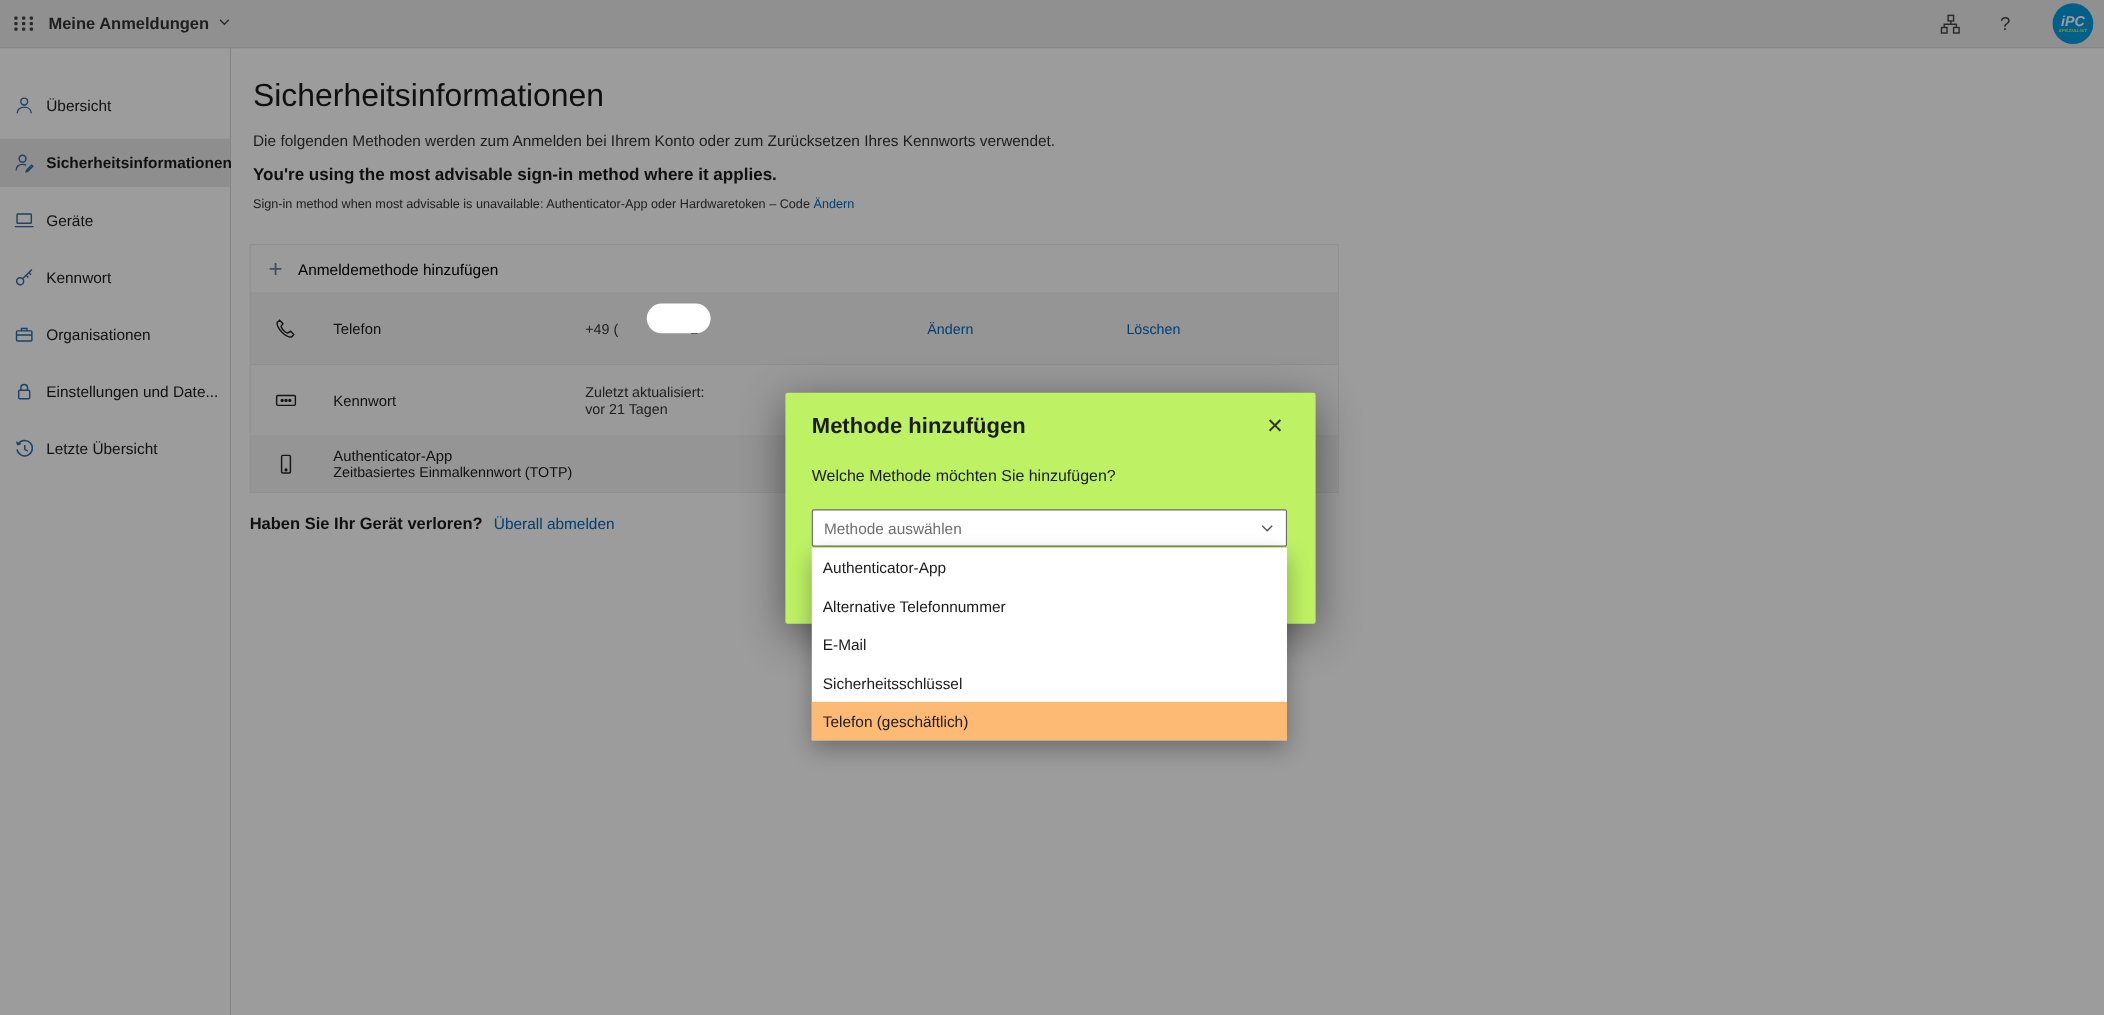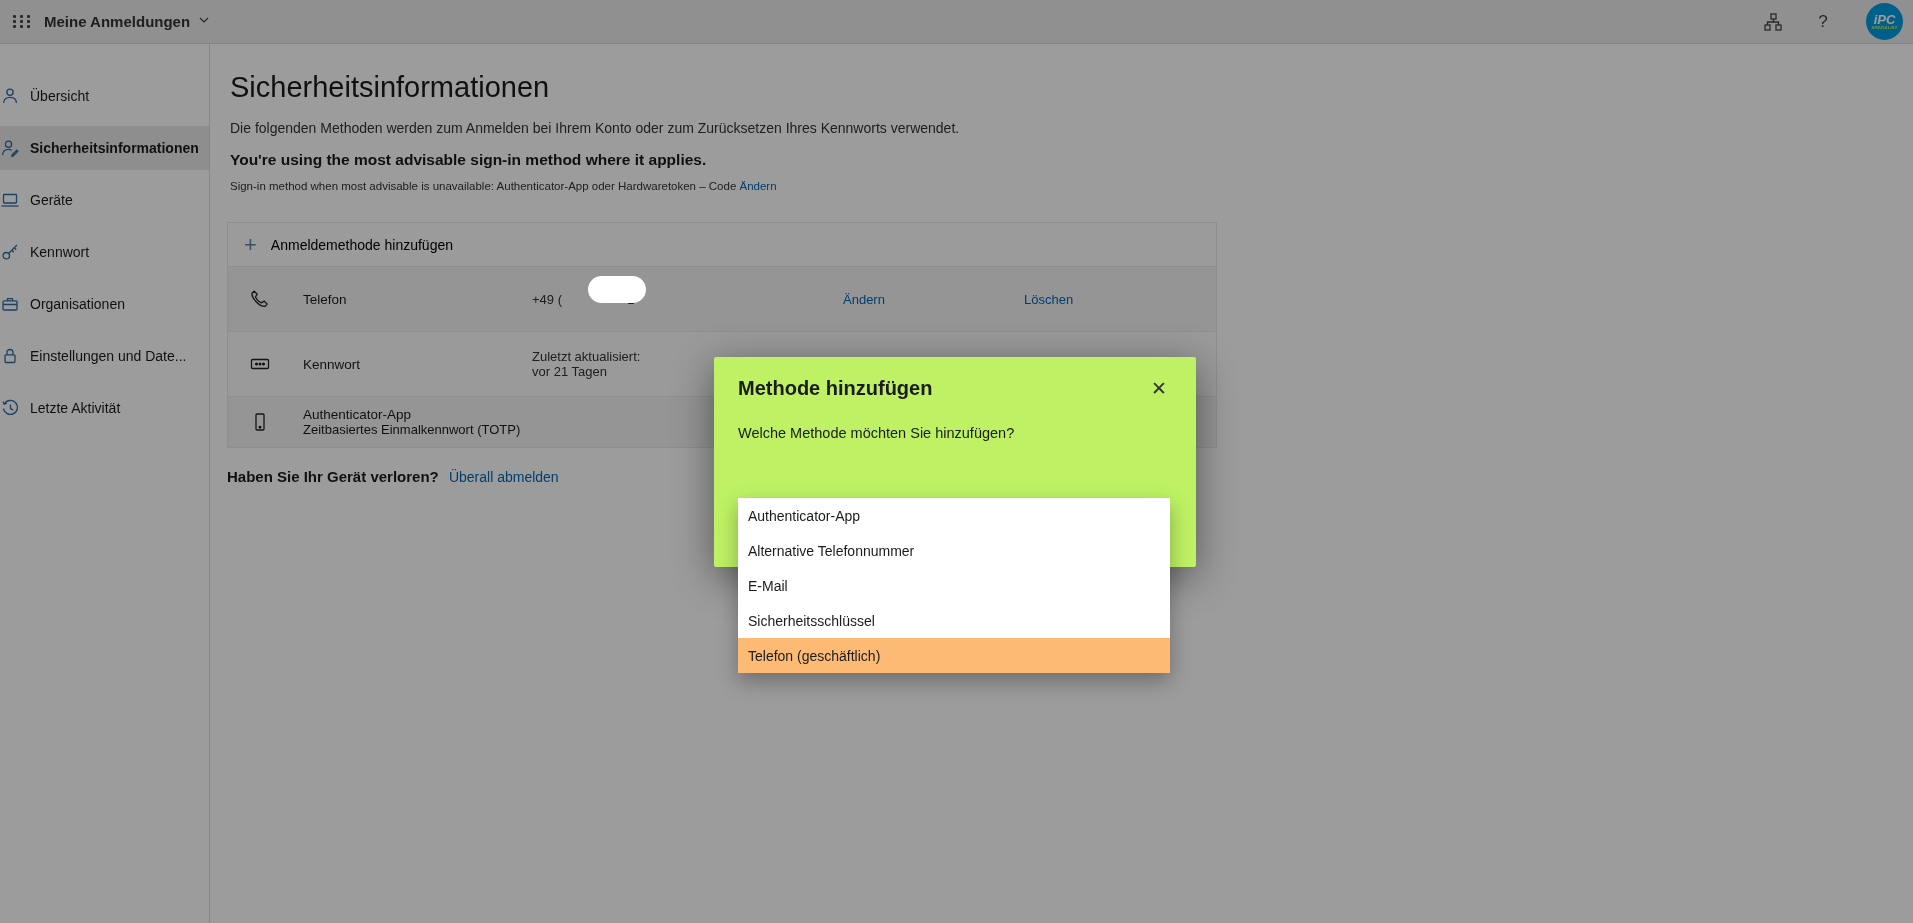--- a/index.html
+++ b/index.html
@@ -21,21 +21,21 @@
   .help-icon { font-size:17px; color:#444; font-weight:400; }
   .avatar { width:37px; height:37px; border-radius:50%; background:#009ee0; color:#fff;
     display:flex; flex-direction:column; align-items:center; justify-content:center; cursor:pointer;
     font-style:italic; font-weight:700; font-size:13px; line-height:1; margin-left:4px; }
   .avatar small { font-size:4px; color:#d9f441; font-style:italic; letter-spacing:.3px; }
 
   
   .sidebar { position:absolute; top:44px; left:0; width:210px; height:879px;
     background:#fff; border-right:1px solid #dcdcdc; padding-top:30px; }
   .side-item { height:44px; margin-bottom:8px; display:flex; align-items:center;
-    cursor:pointer; color:#1b1b1b; font-size:14px; }
+    padding-left:12px; cursor:pointer; color:#1b1b1b; font-size:14px; }
   .side-item .s-icon { width:20px; height:20px; margin-right:10px; color:#2e6da4; flex:0 0 auto; }
   .side-item.active { background:#e8e8e8; font-weight:700; }
 
   
   .main { position:absolute; top:44px; left:211px; width:1702px; height:879px; background:#fff; }
   .page-title { position:absolute; left:19px; top:27px; font-size:29px; font-weight:300; color:#1b1b1b; }
   .page-sub { position:absolute; left:19px; top:76px; font-size:14px; color:#333; }
   .advis-title { position:absolute; left:19px; top:107px; font-size:15.5px; font-weight:700; color:#1b1b1b; }
   .advis-detail { position:absolute; left:19px; top:136px; font-size:11.5px; color:#333; }
   a.link { color:#0067b8; text-decoration:none; cursor:pointer; }
@@ -188,21 +188,21 @@
       <span>Einstellungen und Date...</span>
     </div>
     <div class="side-item">
       <span class="s-icon">
         <svg viewBox="0 0 20 20" fill="none" stroke="currentColor" stroke-width="1.3">
           <path d="M4.2 6.2 A7 7 0 1 1 3.5 10.5"></path>
             <path d="M3 3.5 l1.2 2.7 2.8-1"></path>
             <path d="M10.5 6.5 v4 l2.8 1.6"></path>
         </svg>
       </span>
-      <span>Letzte Aktivität</span>
+      <span>Letzte Übersicht</span>
     </div>
   </div>
 
   <div class="main">
     <div class="page-title">Sicherheitsinformationen</div>
     <div class="page-sub">Die folgenden Methoden werden zum Anmelden bei Ihrem Konto oder zum Zurücksetzen Ihres Kennworts verwendet.</div>
     <div class="advis-title">You're using the most advisable sign-in method where it applies.</div>
     <div class="advis-detail">
       <span>Sign-in method when most advisable is unavailable: Authenticator-App oder Hardwaretoken – Code</span>
       <a class="link">Ändern</a>
@@ -272,20 +272,28 @@
   </div>
 
   <div class="dim"></div>
 
   <div class="redaction"></div>
 
   <div class="modal">
     <div class="modal-title">Methode hinzufügen</div>
     <div class="modal-close">✕</div>
     <div class="modal-question">Welche Methode möchten Sie hinzufügen?</div>
+    <div class="select-box">
+      <span class="select-placeholder">Methode auswählen</span>
+      <span class="select-chevron">
+        <svg width="14" height="14" viewBox="0 0 14 14">
+            <path d="M2.5 5 L7 9.5 L11.5 5" fill="none" stroke="#555" stroke-width="1.2"></path>
+          </svg>
+      </span>
+    </div>
   </div>
 
   <div class="options-panel">
     <div class="option">Authenticator-App</div>
     <div class="option">Alternative Telefonnummer</div>
     <div class="option">E-Mail</div>
     <div class="option">Sicherheitsschlüssel</div>
     <div class="option highlight">Telefon (geschäftlich)</div>
   </div>
 

